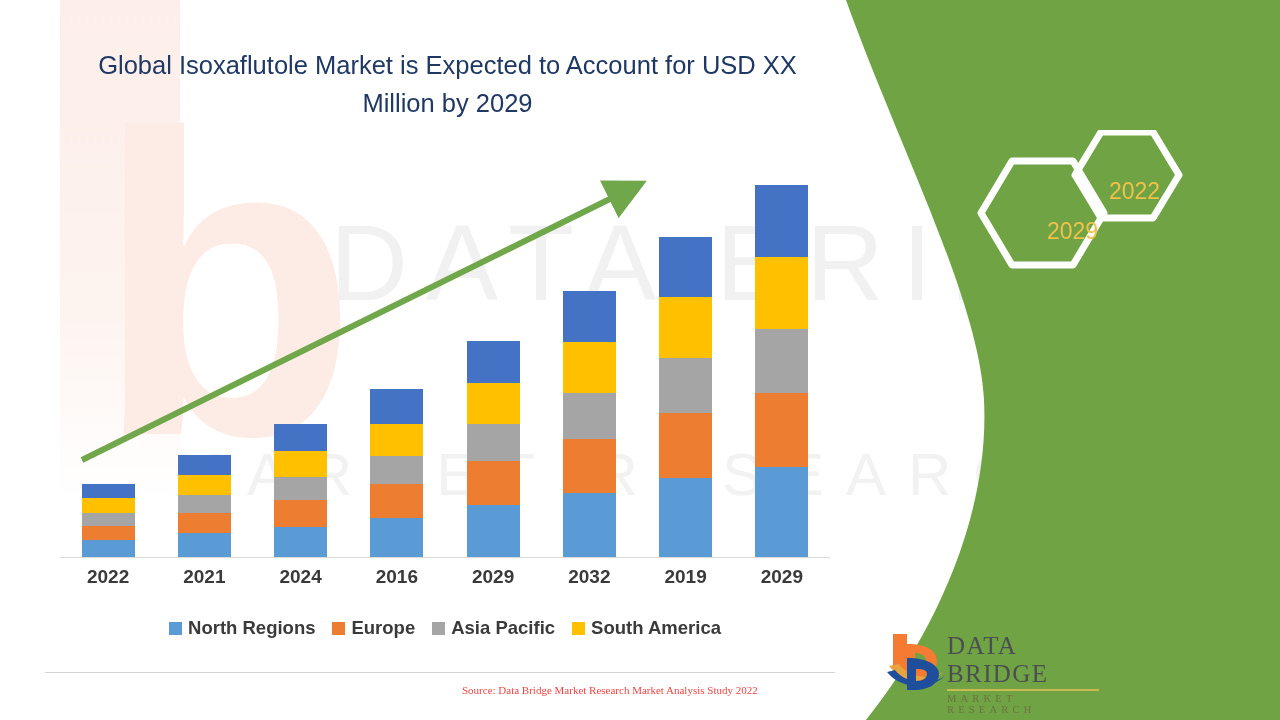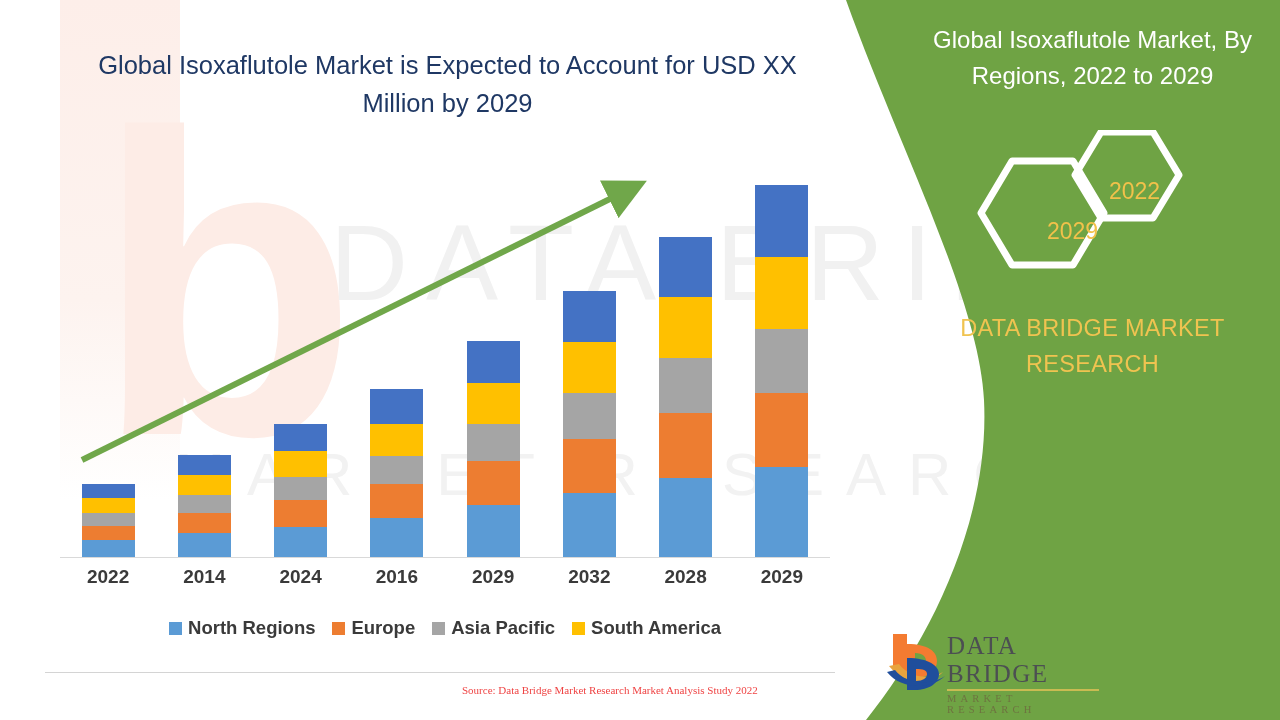--- a/index.html
+++ b/index.html
@@ -384,26 +384,26 @@
     <defs>
       <marker id="arrowhead" markerWidth="7" markerHeight="7" refX="2" refY="3.5" orient="auto">
         <polygon points="0,0 7,3.5 0,7" fill="#70A74A"></polygon>
       </marker>
     </defs>
     <line x1="22" y1="310" x2="560" y2="44" stroke="#70A74A" stroke-width="6" marker-end="url(#arrowhead)"></line>
   </svg>
 
   <div class="xaxis">
       <div class="xtick">2022</div>
-      <div class="xtick">2014</div>
+      <div class="xtick">2021</div>
       <div class="xtick">2024</div>
       <div class="xtick">2016</div>
       <div class="xtick">2029</div>
       <div class="xtick">2032</div>
-      <div class="xtick">2028</div>
+      <div class="xtick">2019</div>
       <div class="xtick">2029</div>
     </div>
 
   <div class="legend">
       <div class="legend-item">
         <span class="legend-swatch" style="background: rgb(91, 155, 213);"></span>
         <span class="legend-label">North Regions</span>
       </div>
       <div class="legend-item">
         <span class="legend-swatch" style="background: rgb(237, 125, 49);"></span>
@@ -419,32 +419,30 @@
       </div>
     </div>
 
   <svg class="green-panel" viewBox="0 0 1280 720" xmlns="http://www.w3.org/2000/svg">
     <path d="M 846 0 L 1280 0 L 1280 720 L 866 720
              C 930 640 990 520 984 400
              C 979 300 900 150 846 0 Z" fill="#6FA344"></path>
   </svg>
 
   <div class="panel-content">
-    <div class="panel-title">Global Isoxaflutole Market, By Regions, 2022 to 2029</div>
 
     <div class="hexes">
       <svg width="240" height="165" viewBox="0 0 240 165" xmlns="http://www.w3.org/2000/svg">
         <polygon points="16,83 47,31 108,31 139,83 108,135 47,135" fill="none" stroke="#ffffff" stroke-width="7" stroke-linejoin="round"></polygon>
         <polygon points="110,45 136,2 188,2 214,45 188,88 136,88" fill="none" stroke="#ffffff" stroke-width="7" stroke-linejoin="round"></polygon>
       </svg>
       <div class="hex-label hex-label-2022">2022</div>
       <div class="hex-label hex-label-2029">2029</div>
     </div>
 
-    <div class="brand-name">DATA BRIDGE MARKET RESEARCH</div>
   </div>
 
   <div class="logo">
     <svg width="62" height="62" viewBox="0 0 62 62" xmlns="http://www.w3.org/2000/svg">
       <path d="M8 6 L22 6 L22 46 L8 46 Z" fill="#F47B31"></path>
       <path d="M22 16 C44 16 52 24 52 33 C52 42 44 50 30 50 L22 50 Z
                M30 25 L30 41 C38 41 41 37 41 33 C41 29 38 25 30 25 Z" fill="#F47B31"></path>
       <path d="M4 38 C18 56 44 58 58 44 C46 52 24 50 14 36 Z" fill="#E8A33D"></path>
       <path d="M22 30 C44 30 54 38 54 46 C54 55 44 62 30 62 L22 62 Z
                M31 41 L31 53 C38 53 42 50 42 46 C42 42 38 41 31 41 Z" fill="#1F4E9C"></path>

